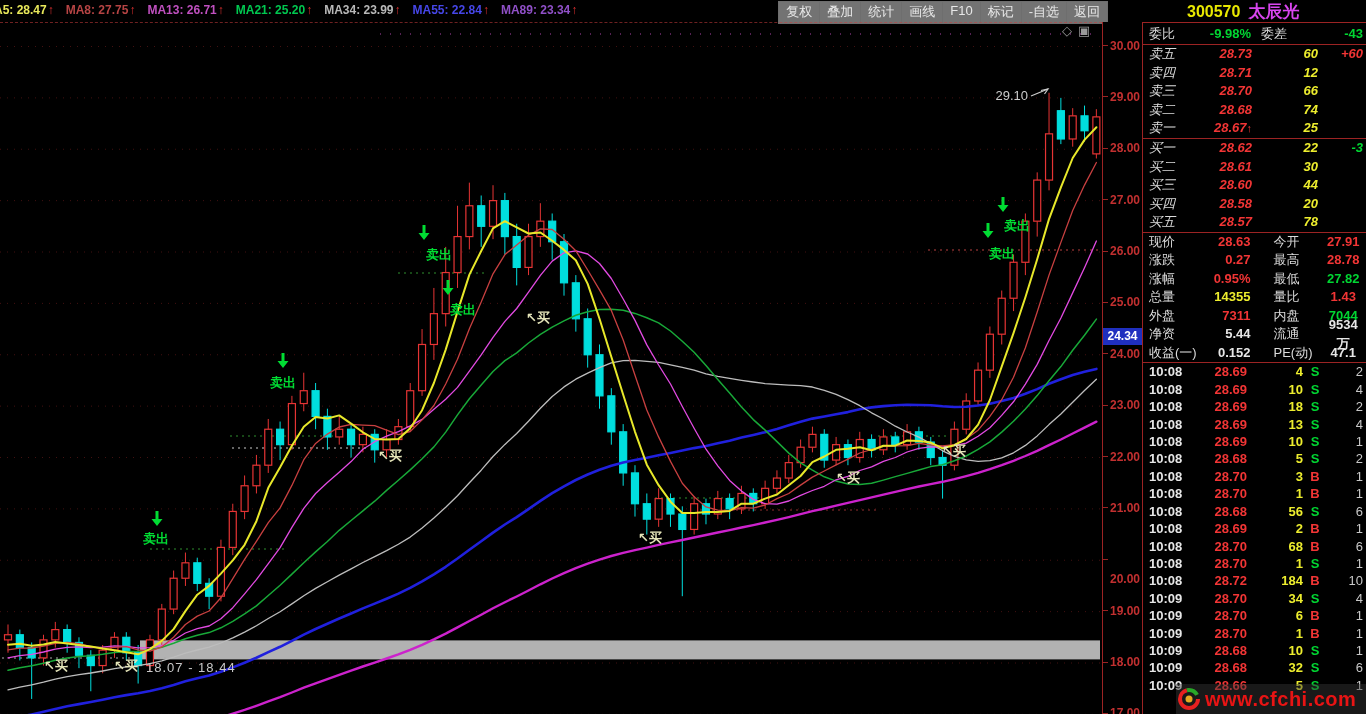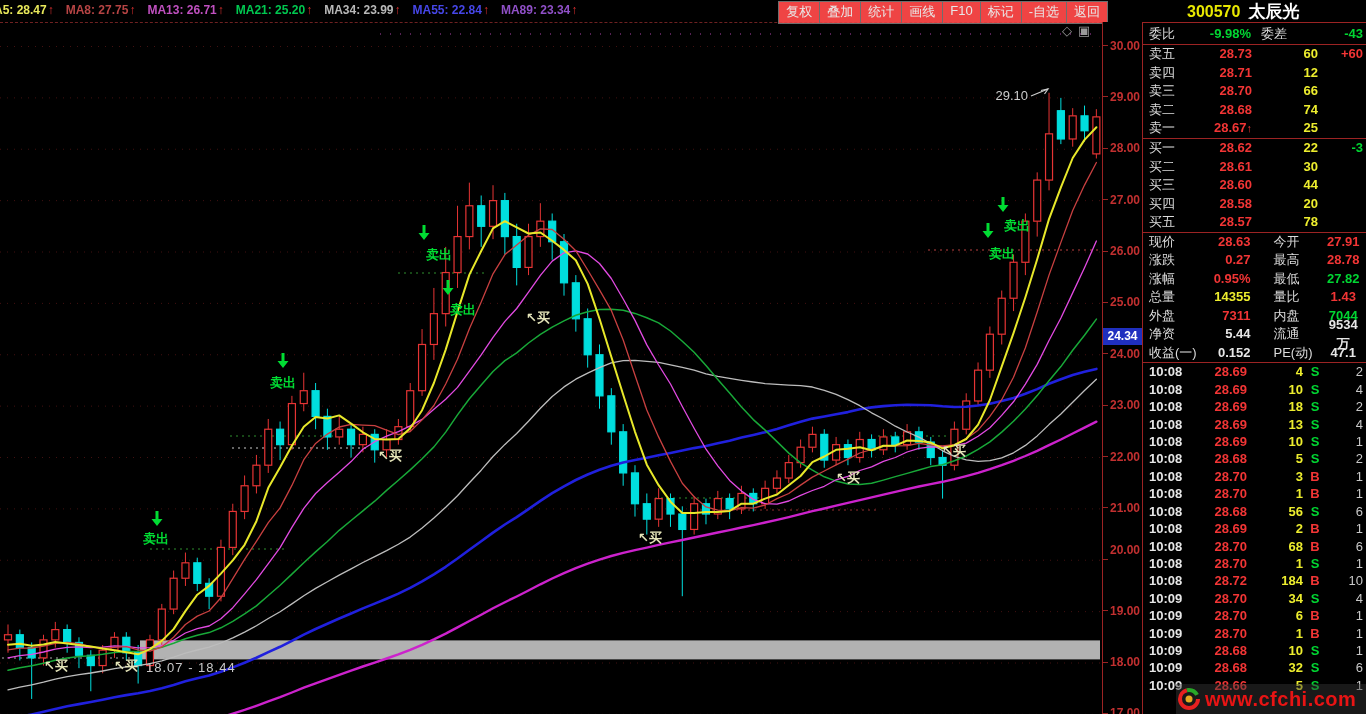--- a/index.html
+++ b/index.html
@@ -5,24 +5,24 @@
   html,body{margin:0;padding:0;background:#000;}
   #app{position:relative;width:1366px;height:714px;background:#000;overflow:hidden;
        font-family:"Liberation Sans","DejaVu Sans",sans-serif;}
   
   #topbar{position:absolute;left:0;top:0;width:1366px;height:22px;background:#000;}
   #ma-readout{position:absolute;left:-6px;top:3px;white-space:nowrap;font-size:12px;font-weight:bold;}
   .ma-item{margin-right:12px;}
   .ma-arrow{color:#e03030;margin-left:1px;}
   #menu{position:absolute;right:258px;top:1px;display:flex;}
   .menu-item{display:inline-block;border:1px solid #6e6e6e;margin-left:-1px;padding:1px 7px 2px 7px;
-             color:#e8e8e8;font-size:13px;background:#ef4444;cursor:pointer;}
+             color:#e8e8e8;font-size:13px;background:#737373;cursor:pointer;}
   #stock-id{position:absolute;left:1187px;top:0px;white-space:nowrap;}
   #stock-code{color:#e8e800;font-size:16px;font-weight:bold;}
-  #stock-name{color:#ffffff;font-size:17px;font-weight:bold;margin-left:8px;}
+  #stock-name{color:#d946ef;font-size:17px;font-weight:bold;margin-left:8px;}
   
   #chart{position:absolute;left:0;top:22px;width:1102px;height:692px;border-top:1px dashed rgba(200,60,60,.55);}
   #chart-icons{position:absolute;left:1056px;top:23px;color:#9a9a9a;font-size:13px;z-index:5;}
   #chart-icons span{margin-left:6px;cursor:pointer;}
   
   #axis{position:absolute;left:1102px;top:22px;width:39px;height:692px;background:#000;
         border-left:1px solid #9c2323;border-right:1px solid #9c2323;}
   .axis-label{position:absolute;right:2px;width:36px;text-align:right;color:#c23030;
               font-size:12px;font-weight:bold;line-height:14px;}
   .axis-tick{position:absolute;left:0;width:5px;height:1px;background:#9c2323;}
@@ -33,21 +33,21 @@
          border-left:1px solid #9c2323;border-top:1px solid #9c2323;font-size:13px;}
   .p-row{display:flex;align-items:center;padding:0 4px 0 6px;box-sizing:border-box;}
   .lbl{color:#dcdcdc;}
   .red{color:#f23535;font-weight:bold;}
   .green{color:#00d632;font-weight:bold;}
   .yellow{color:#eded2e;font-weight:bold;}
   .white{color:#e6e6e6;font-weight:bold;}
   #weibi-row{height:22px;line-height:22px;border-bottom:1px solid #9c2323;}
   #weibi-row .wv{flex:1;text-align:right;}
   #weibi-row .wl2{margin-left:10px;}
-  .ob-row{height:18.6px;line-height:18.6px;cursor:pointer;}
+  .ob-row{height:18.6px;line-height:18.6px;cursor:pointer;font-style:italic;}
   .ob-label{width:44px;color:#dcdcdc;}
   .ob-price{width:59px;text-align:right;}
   .ob-vol{width:66px;text-align:right;}
   .ob-chg{flex:1;text-align:right;}
   #sell-block{border-bottom:1px solid #9c2323;}
   #buy-block{border-bottom:1px solid #9c2323;}
   .st-row{height:18.5px;line-height:18.5px;}
   .st-l1{width:62px;}
   .st-v1{flex:1;text-align:right;}
   .st-l2{width:50px;margin-left:23px;}
@@ -353,21 +353,21 @@
       <div class="axis-label" style="top: 273.375px;">25.00</div>
       <div class="axis-tick" style="top: 331px;"></div>
       <div class="axis-label" style="top: 324.75px;">24.00</div>
       <div class="axis-tick" style="top: 383px;"></div>
       <div class="axis-label" style="top: 376.125px;">23.00</div>
       <div class="axis-tick" style="top: 434px;"></div>
       <div class="axis-label" style="top: 427.5px;">22.00</div>
       <div class="axis-tick" style="top: 485px;"></div>
       <div class="axis-label" style="top: 478.875px;">21.00</div>
       <div class="axis-tick" style="top: 537px;"></div>
-      <div class="axis-label" style="top: 521px;">20.00</div>
+      <div class="axis-label" style="top: 550px;">20.00</div>
       <div class="axis-tick" style="top: 588px;"></div>
       <div class="axis-label" style="top: 581.625px;">19.00</div>
       <div class="axis-tick" style="top: 640px;"></div>
       <div class="axis-label" style="top: 633px;">18.00</div>
       <div class="axis-tick" style="top: 691px;"></div>
       <div class="axis-label" style="top: 684.375px;">17.00</div>
     </div>
 
   <div id="panel">
     <div id="weibi-row" class="p-row">

